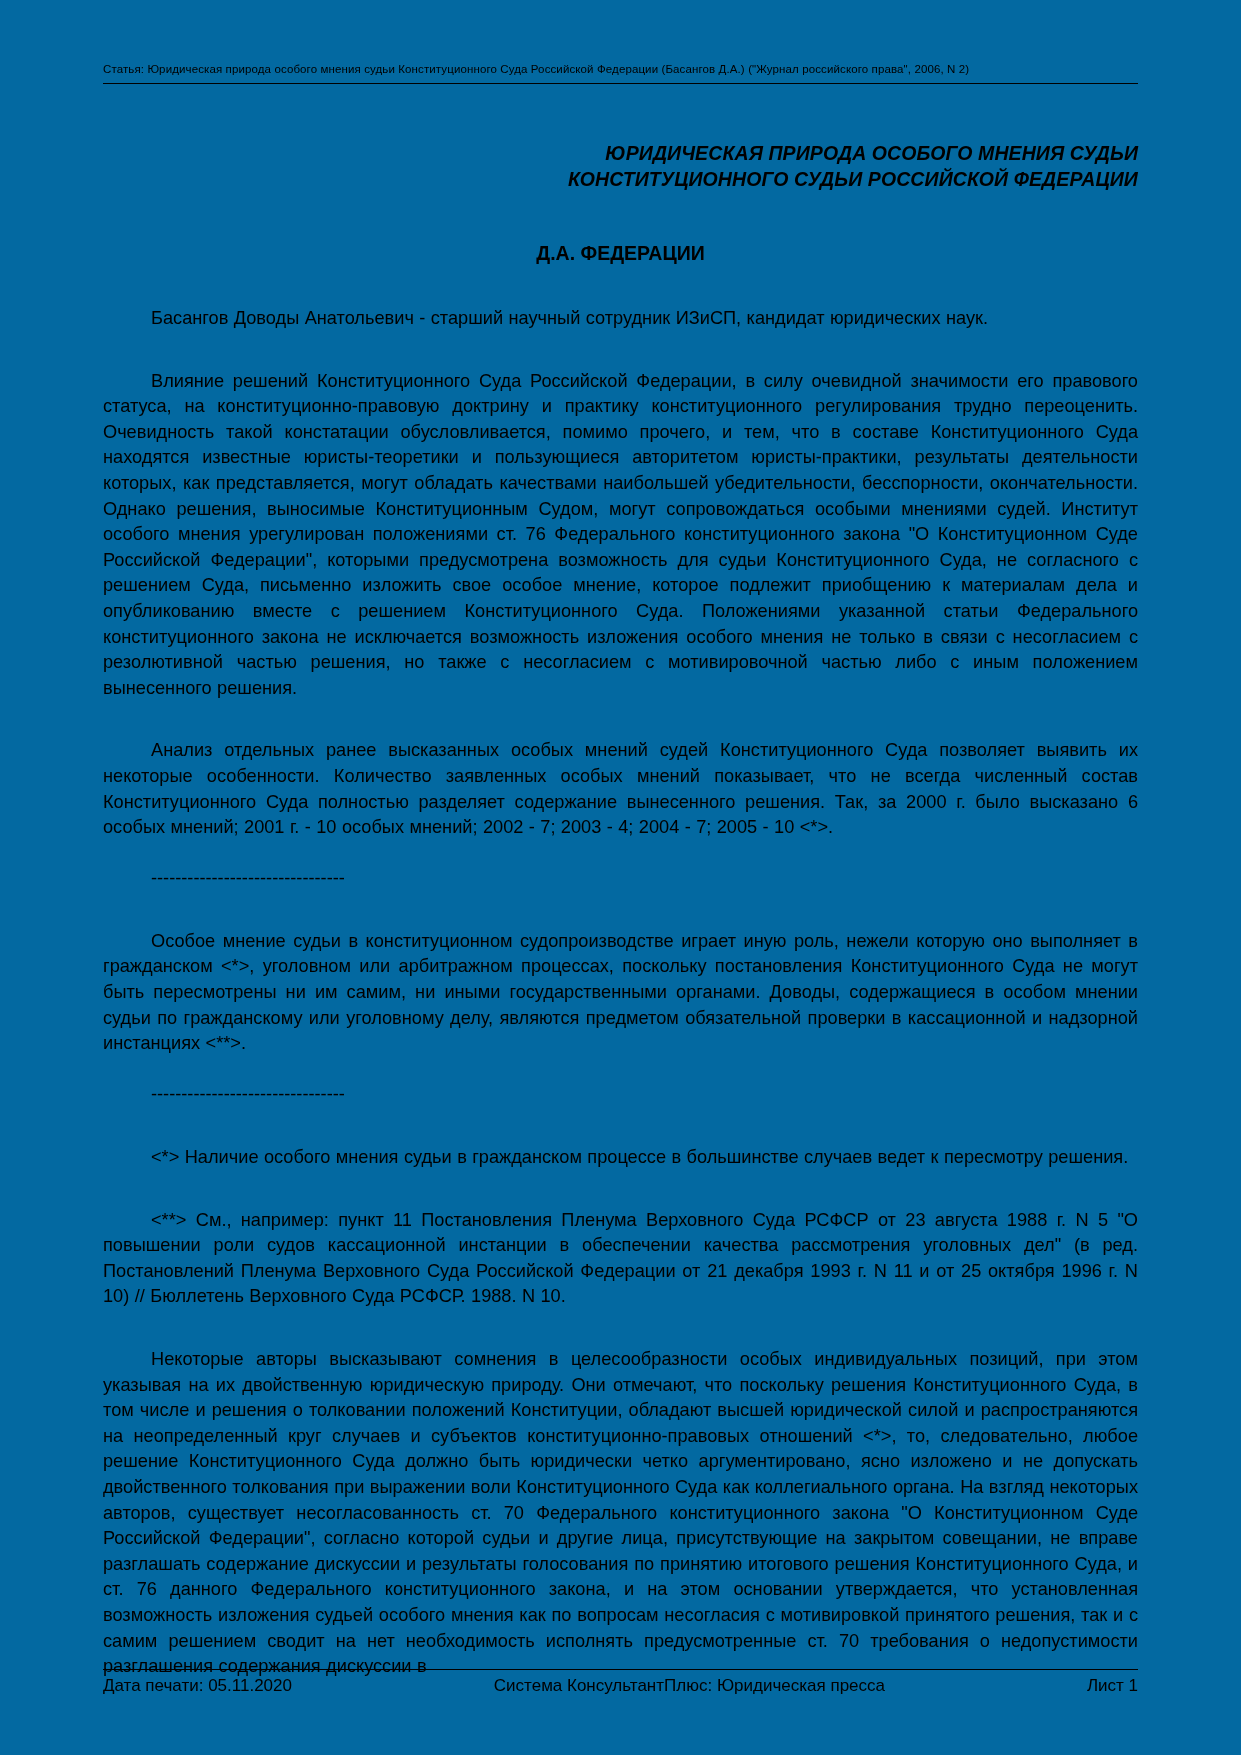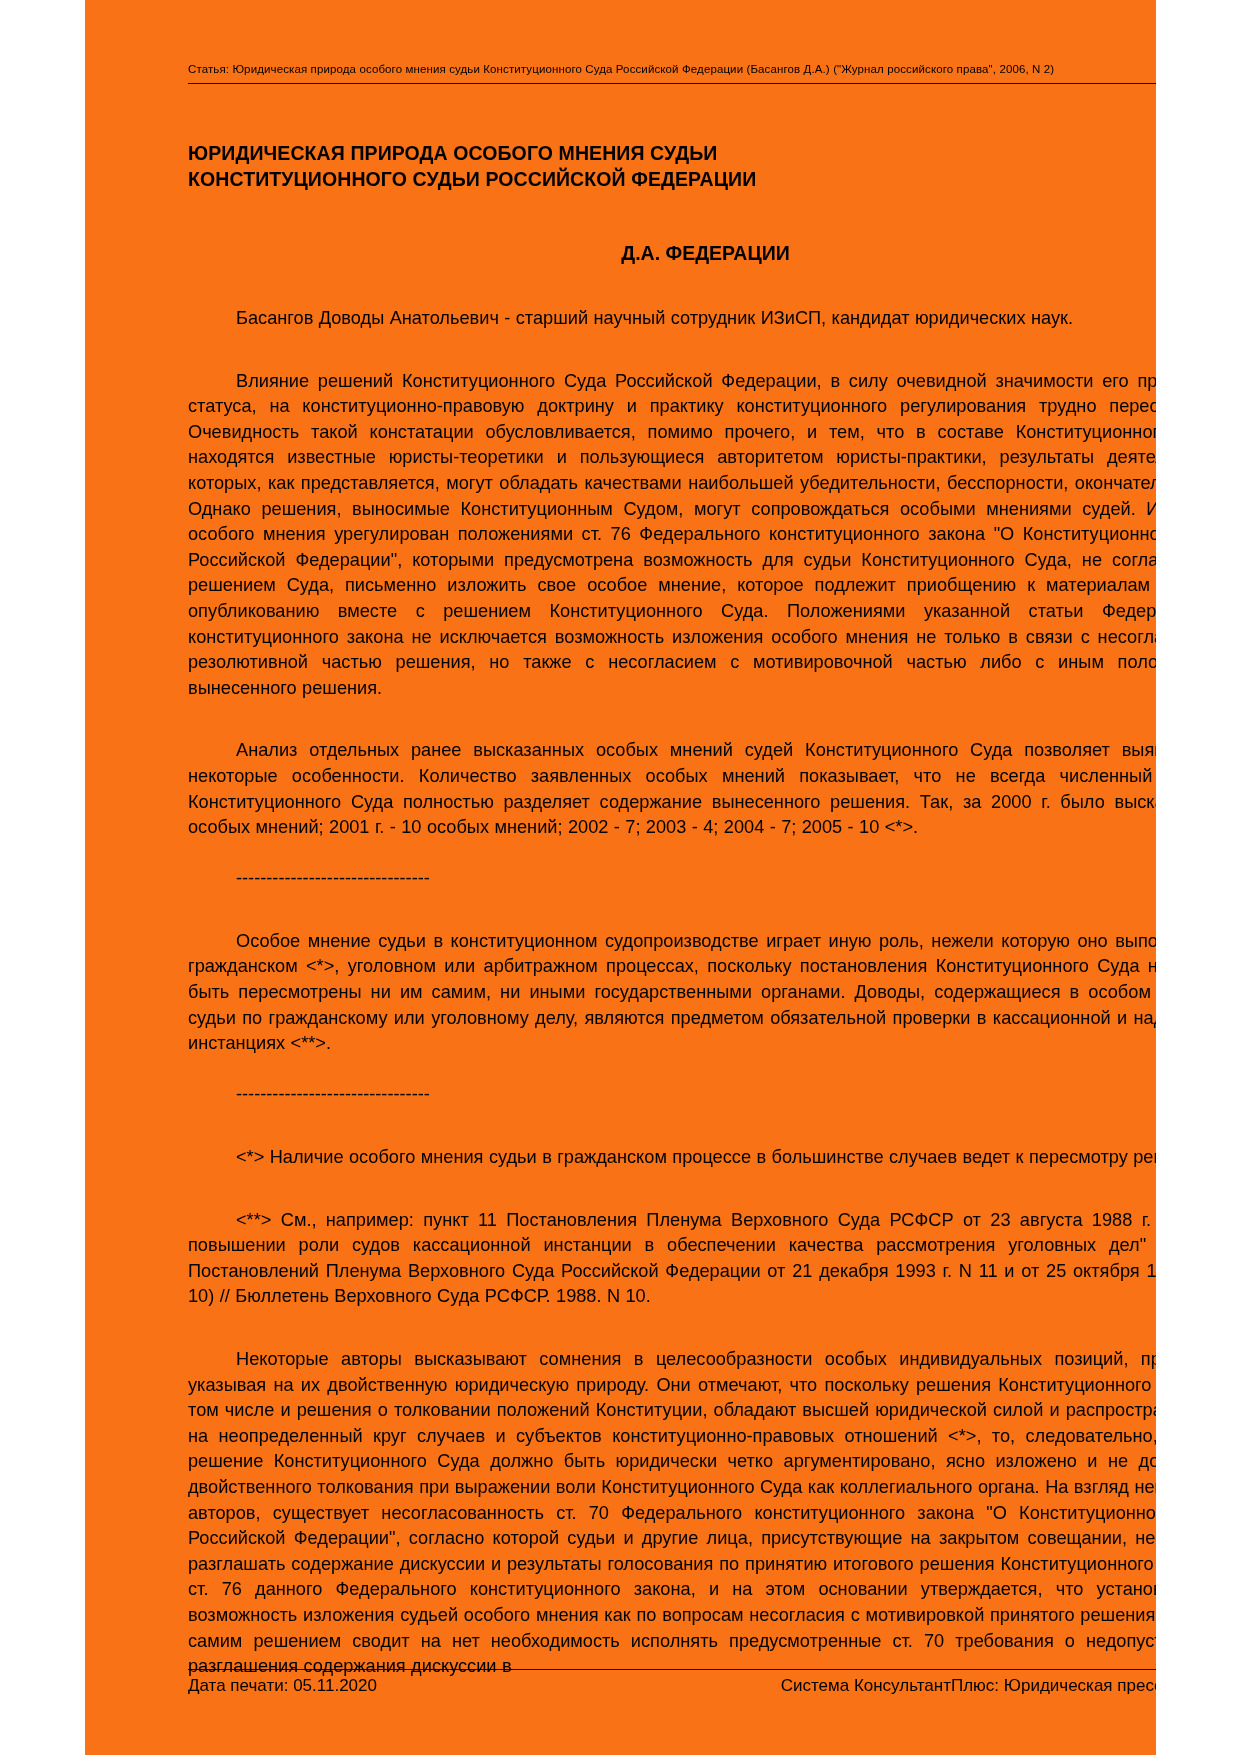--- a/index.html
+++ b/index.html
@@ -7,24 +7,24 @@
     margin: 0;
     padding: 0;
     background: #ffffff;
   }
   body {
     font-family: "Liberation Sans", sans-serif;
     color: #000000;
   }
   .page {
     position: relative;
-    width: 1071px;
+    width: 1241px;
     height: 1755px;
     margin: 0 auto;
-    background: #f97316;
+    background: #0369a1;
     box-sizing: border-box;
     padding: 13px;
     overflow: hidden;
   }
   .page-inner {
     position: absolute;
     left: 103px;
     top: 0;
     width: 1035px;
     height: 1755px;
@@ -51,24 +51,25 @@
   }
   .content {
     position: absolute;
     top: 140px;
     left: 0;
     width: 1035px;
   }
   h1.title {
     font-size: 19.5px;
     font-weight: bold;
-    text-align: left;
+    text-align: right;
     margin: 0;
     line-height: 26px;
     letter-spacing: 0.005em;
+    font-style: italic;
   }
   h2.author {
     font-size: 19.5px;
     font-weight: bold;
     text-align: center;
     margin: 48px 0 0 0;
     line-height: 26px;
   }
   p.para {
     font-size: 18.2px;
@@ -103,21 +104,21 @@
     margin: 0 0 8px 0;
   }
   .footer-row {
     display: flex;
     align-items: baseline;
     justify-content: space-between;
     font-size: 17px;
     line-height: 15px;
   }
   .footer-left { flex: 0 0 auto; text-align: left; }
-  .footer-center { flex: 1 1 auto; text-align: right; }
+  .footer-center { flex: 1 1 auto; text-align: center; }
   .footer-right { flex: 0 0 auto; text-align: left; }
 </style>
 </head>
 <body>
 
 <div class="page">
   <div class="page-inner">
 
     <div class="doc-header">
       <div class="hdr-text">Статья: Юридическая природа особого мнения судьи Конституционного Суда Российской Федерации (Басангов Д.А.) ("Журнал российского права", 2006, N 2)</div>

